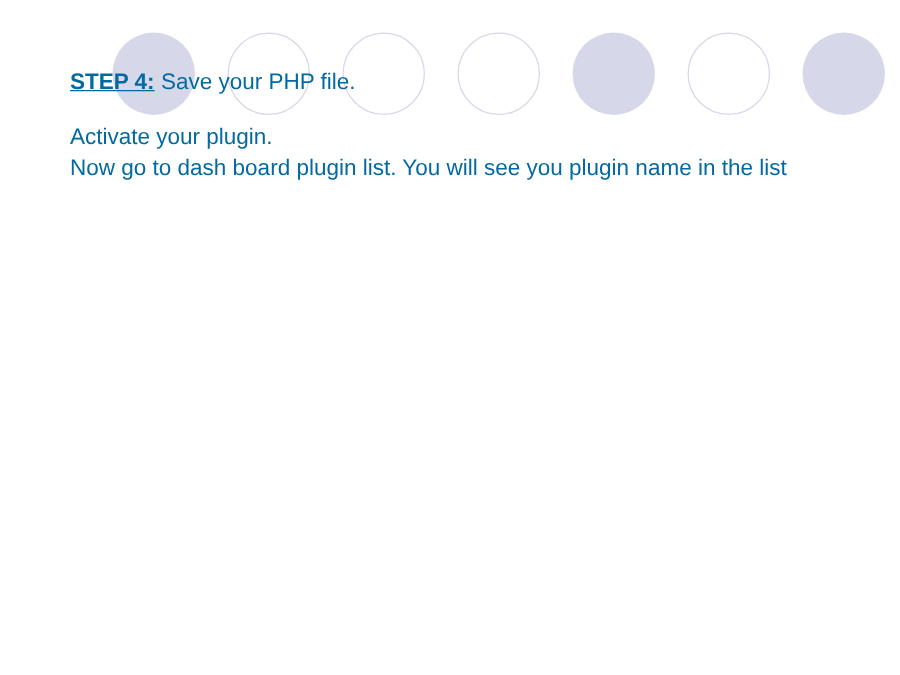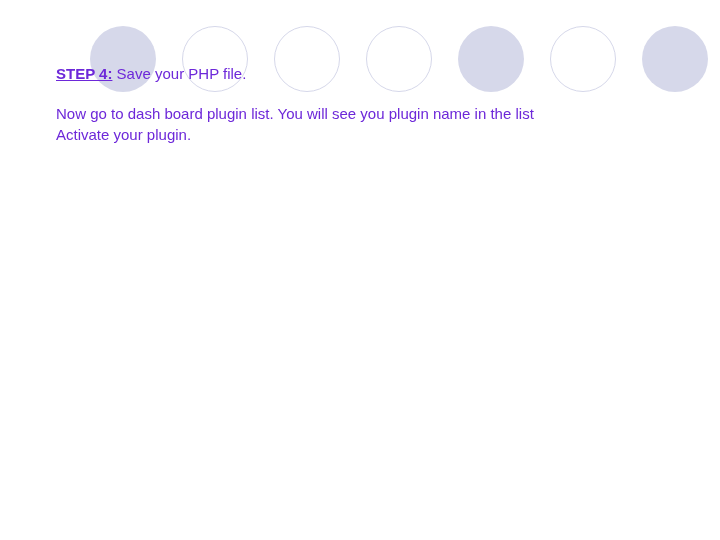--- a/index.html
+++ b/index.html
@@ -29,26 +29,26 @@
     }
     .circle.filled {
       background: #d6d8ea;
     }
     .circle.outline {
       background: transparent;
       border: 1px solid #d6d8ea;
     }
     .content {
       position: absolute;
-      top: 64px;
+      top: 53px;
       left: 56px;
       width: 610px;
-      font-size: 15px;
+      font-size: 18px;
       line-height: 1.35;
-      color: #6d28d9;
+      color: #0369a1;
     }
     .step-line {
       margin: 0;
     }
     .step-label {
       font-weight: bold;
       text-decoration: underline;
     }
     .gap {
       height: 20px;
@@ -68,15 +68,15 @@
   <div class="circle filled"></div>
   <div class="circle outline"></div>
   <div class="circle filled"></div>
 </div>
 
 <div class="content">
   <p class="step-line">
     <span class="step-label">STEP 4:</span><span> Save your PHP file.</span>
   </p>
   <div class="gap"></div>
+  <p class="body-line">Activate your plugin.</p>
   <p class="body-line">Now go to dash board plugin list. You will see you plugin name in the list</p>
-  <p class="body-line">Activate your plugin.</p>
 </div>
 
 </body></html>

